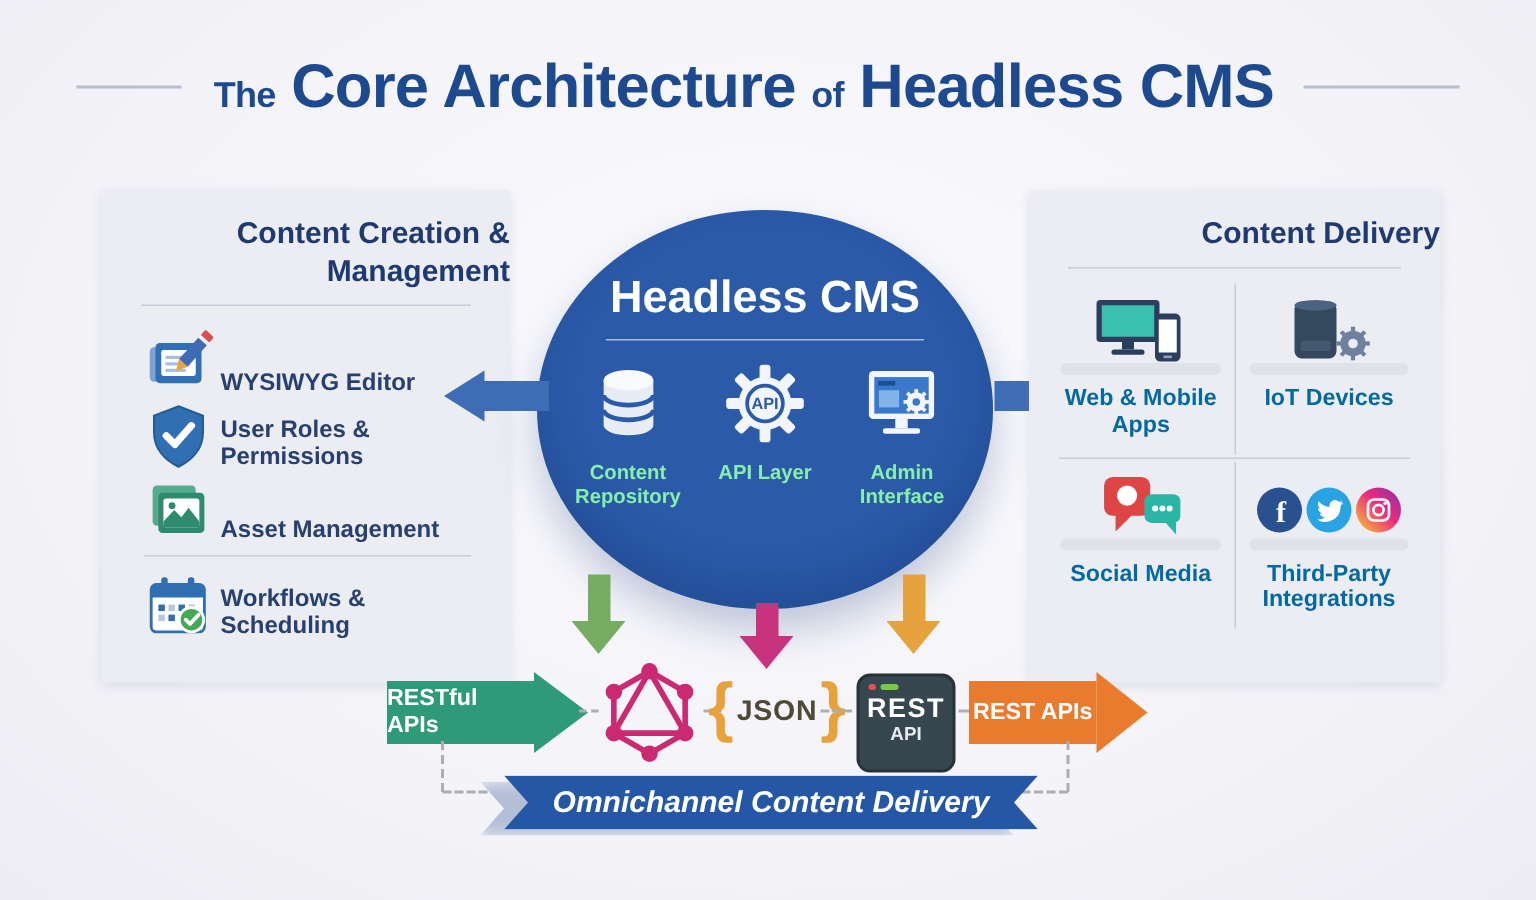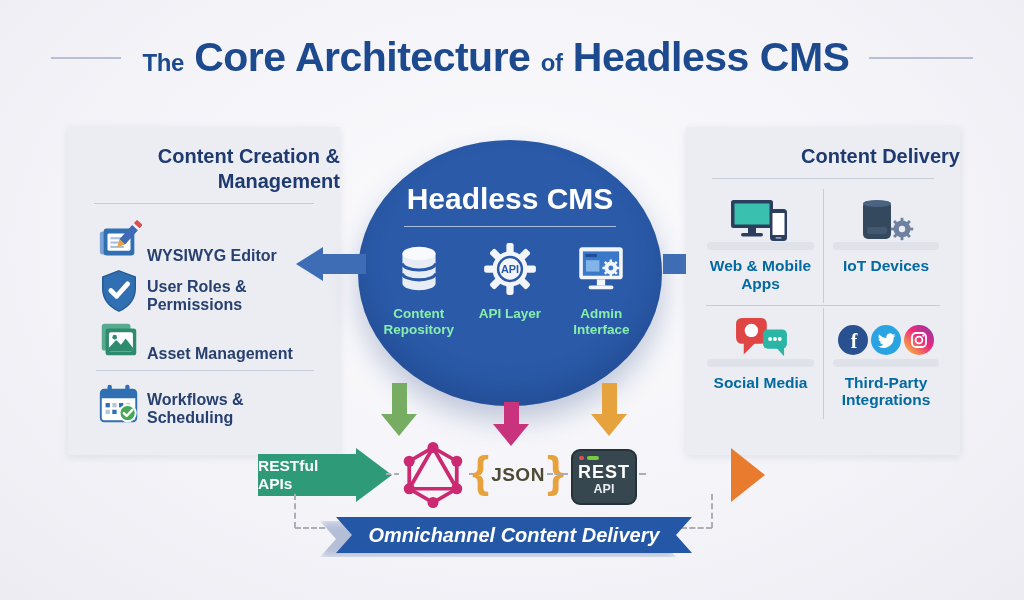--- a/index.html
+++ b/index.html
@@ -60,21 +60,21 @@
     align-items:center; justify-content:center; color:#fff; font-weight:bold; font-size:15.5px;}
   .flow-head{position:absolute; top:448px; width:0; height:0;
     border-top:27px solid transparent; border-bottom:27px solid transparent;}
   .dash-h{position:absolute; border-top:2px dashed #adadb6;}
   .dash-v{position:absolute; border-left:2px dashed #adadb6;}
   .json-wrap{position:absolute; left:476px; top:448px; width:84px; height:54px;
     display:flex; align-items:center; justify-content:center; gap:2px;}
   .json-brace{font-size:44px; font-weight:bold; color:#e8a23c; line-height:1;
     transform:translateY(-3px);}
   .json-word{font-size:19px; font-weight:bold; color:#4f4a33; letter-spacing:.5px;}
-  .rest-box{position:absolute; left:571px; top:449px; width:66px; height:56px;
+  .rest-box{position:absolute; left:571px; top:449px; width:66px; height:66px;
     background:#37474f; border:2px solid #263238; border-radius:9px; box-sizing:border-box;}
   .rest-dot{position:absolute; top:5px; height:4px; border-radius:2px;}
   .rest-dot.red{left:6px; width:5px; background:#e05252;}
   .rest-dot.green{left:14px; width:12px; background:#7ac943;}
   .rest-l1{margin-top:12px; text-align:center; color:#fff; font-size:18px;
     font-weight:bold; letter-spacing:1px; line-height:1;}
   .rest-l2{text-align:center; color:#e8edf1; font-size:12.5px; font-weight:bold;
     line-height:1.3;}
   
   .ribbon{position:absolute; left:336px; top:517px; width:356px; height:36px;
@@ -355,20 +355,23 @@
 
   <div class="rest-box">
     <span class="rest-dot red"></span>
     <span class="rest-dot green"></span>
     <div class="rest-l1">REST</div>
     <div class="rest-l2">API</div>
   </div>
 
   <div class="dash-h" style="left:639px; top:473px; width:7px;"></div>
 
+  <div class="flow-arrow-body" style="left:646px; width:85px; background:#e87b2e;">
+      <span>REST APIs</span>
+    </div>
   <div class="flow-head" style="left:731px; border-left:34px solid #e87b2e;"></div>
 
   <div class="dash-v" style="left:294px; top:494px; height:34px;"></div>
   <div class="dash-h" style="left:295px; top:527px; width:30px;"></div>
   <div class="dash-v" style="left:711px; top:494px; height:34px;"></div>
   <div class="dash-h" style="left:681px; top:527px; width:31px;"></div>
 
   <div class="ribbon-shadow"></div>
   <div class="ribbon">
     <span class="label">Omnichannel Content Delivery</span>

